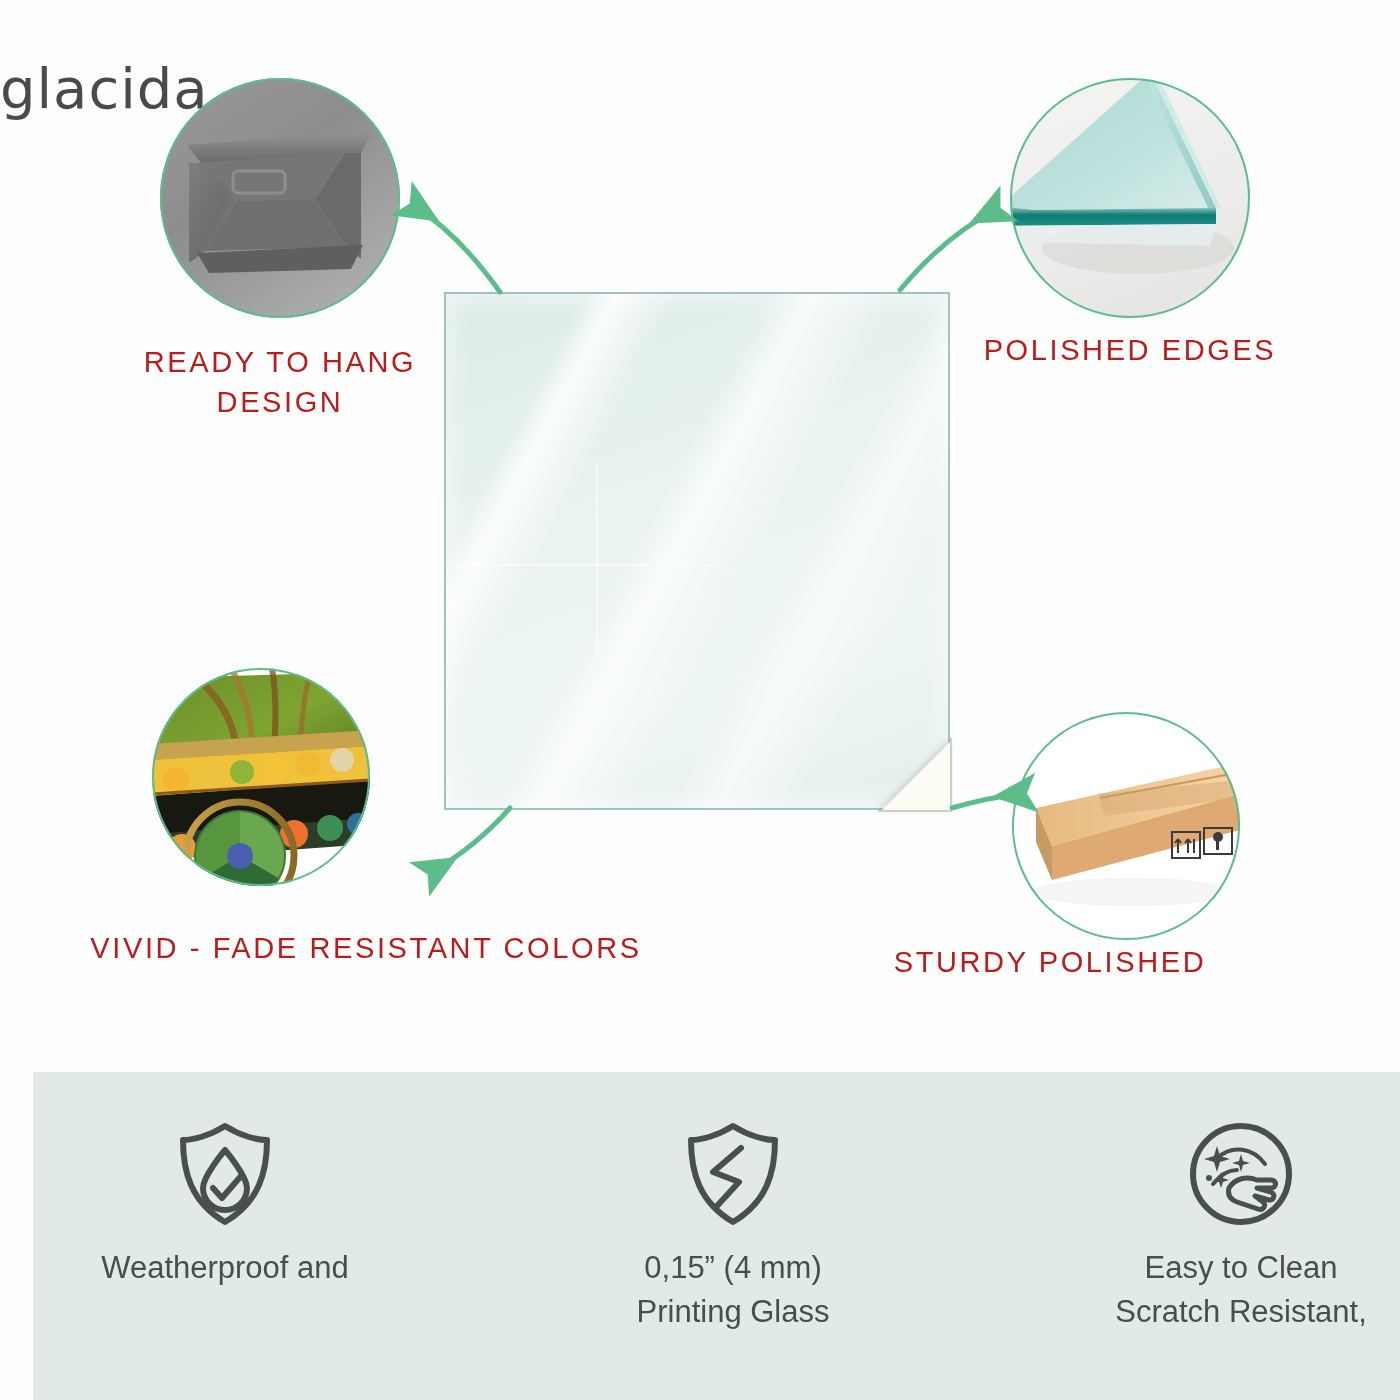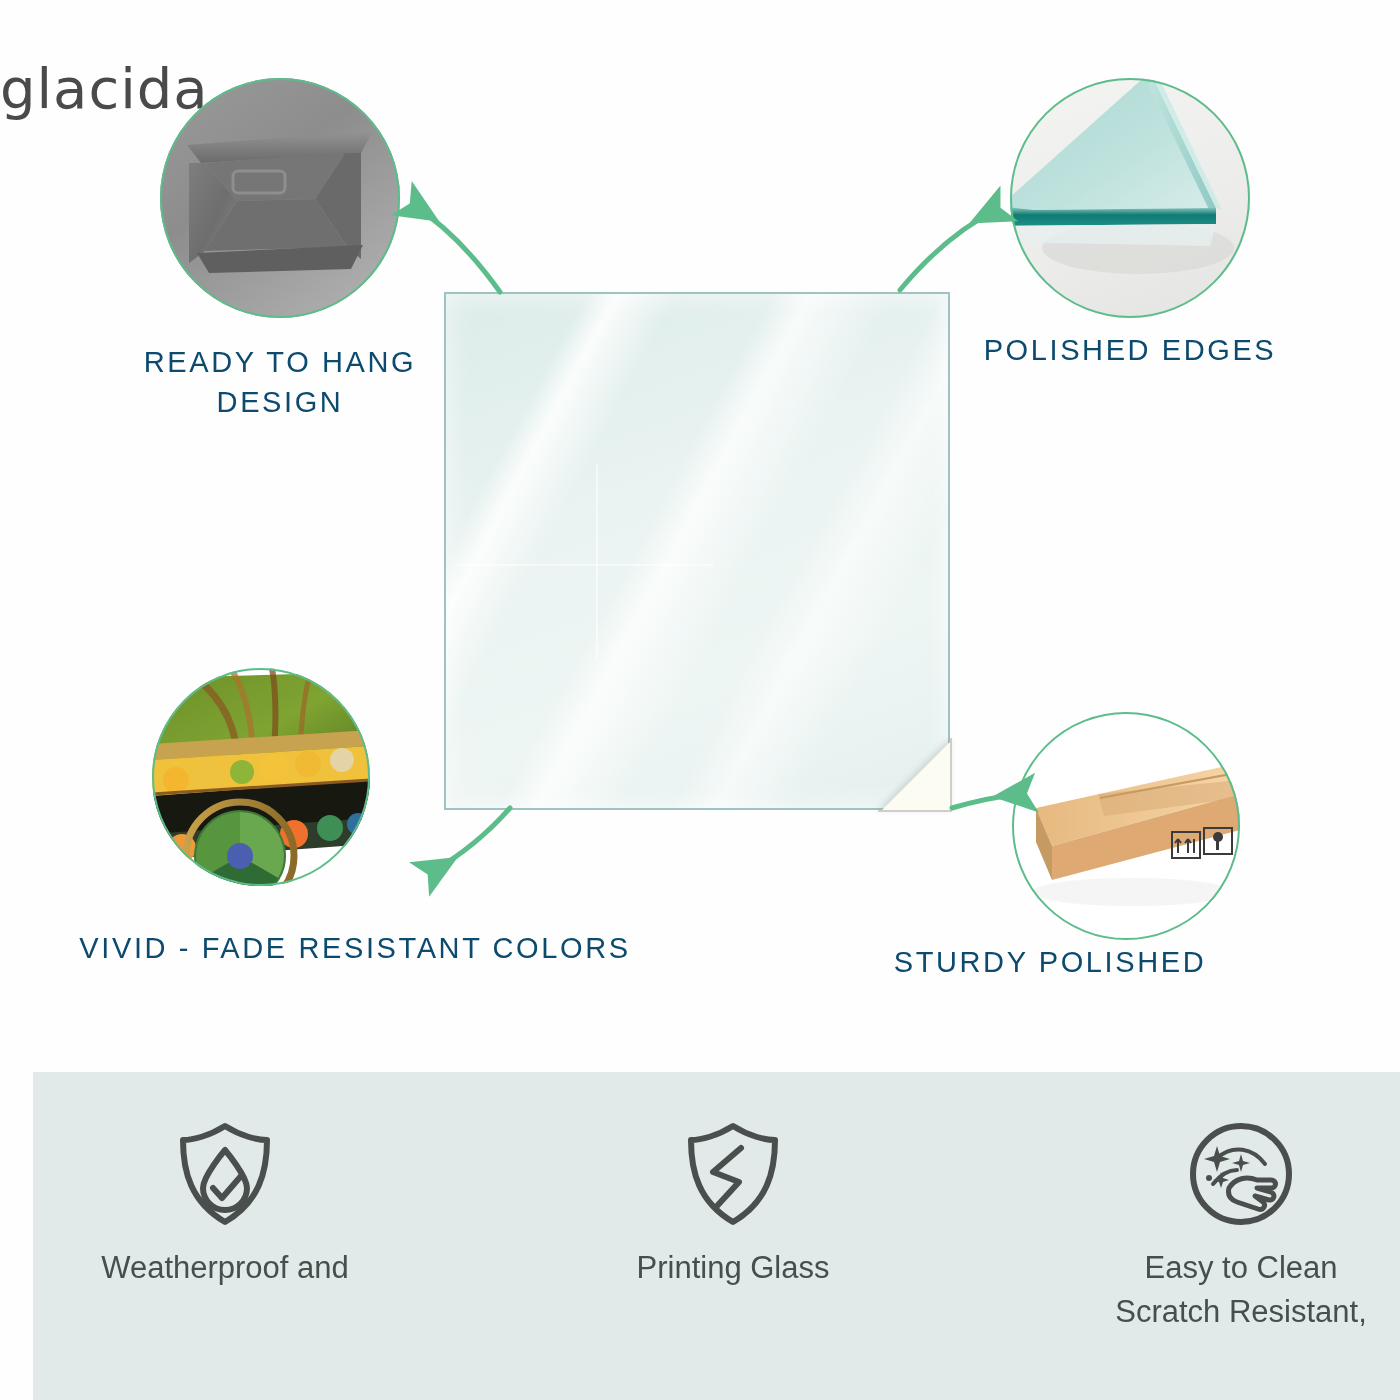--- a/index.html
+++ b/index.html
@@ -51,30 +51,30 @@
     background: linear-gradient(180deg,#ffffff 0%, #f4f4f4 100%); }
 
   
   .c-pack { left: 1012px; top: 712px; width: 228px; height: 228px;
     background: #ffffff; }
 
   
   .feat-label {
     position: absolute;
     text-align: center;
-    color: #0c4a6e;
+    color: #b91c1c;
     font-size: 29px;
     letter-spacing: 2.6px;
     line-height: 1.38;
     font-family: "Liberation Sans", sans-serif;
     font-weight: 400;
   }
   .l-hang  { left: 80px;  top: 342px; width: 400px; }
   .l-edge  { left: 930px; top: 330px; width: 400px; }
-  .l-vivid { left: 75px;  top: 928px; width: 560px; }
+  .l-vivid { left: 86px;  top: 928px; width: 560px; }
   .l-pack  { left: 830px; top: 942px; width: 440px; }
 
   
   .glass-wrap { position: absolute; left: 444px; top: 292px; width: 506px; height: 518px; }
   .glass {
     position: absolute; inset: 0;
     background:
       linear-gradient(118deg, rgba(255,255,255,0) 18%, rgba(255,255,255,.85) 22%, rgba(255,255,255,0) 30%),
       linear-gradient(118deg, rgba(255,255,255,0) 42%, rgba(255,255,255,.75) 47%, rgba(255,255,255,0) 58%),
       linear-gradient(118deg, rgba(255,255,255,0) 64%, rgba(255,255,255,.6) 70%, rgba(255,255,255,0) 80%),
@@ -303,20 +303,21 @@
     </div>
 
     <div class="bfeat">
       <div class="bicon">
         <svg width="112" height="112" viewBox="0 0 112 112">
           <path d="M56,8 C40,18 24,22 14,22 C14,54 22,84 56,104 C90,84 98,54 98,22 C88,22 72,18 56,8 Z" fill="none" stroke="#4a4f4e" stroke-width="6" stroke-linejoin="round"></path>
           <path d="M64,30 L36,54 L62,64 L40,88" fill="none" stroke="#4a4f4e" stroke-width="6" stroke-linecap="round" stroke-linejoin="round"></path>
         </svg>
       </div>
       <div class="btext">
+        <div>0,15” (4 mm)</div>
         <div>Printing Glass</div>
       </div>
     </div>
 
 
     <div class="bfeat">
       <div class="bicon">
         <svg width="112" height="112" viewBox="0 0 112 112">
           <circle cx="56" cy="56" r="48" fill="none" stroke="#4a4f4e" stroke-width="6"></circle>
           <path d="M32,40 C48,26 68,30 80,46" fill="none" stroke="#4a4f4e" stroke-width="4" stroke-linecap="round"></path>

